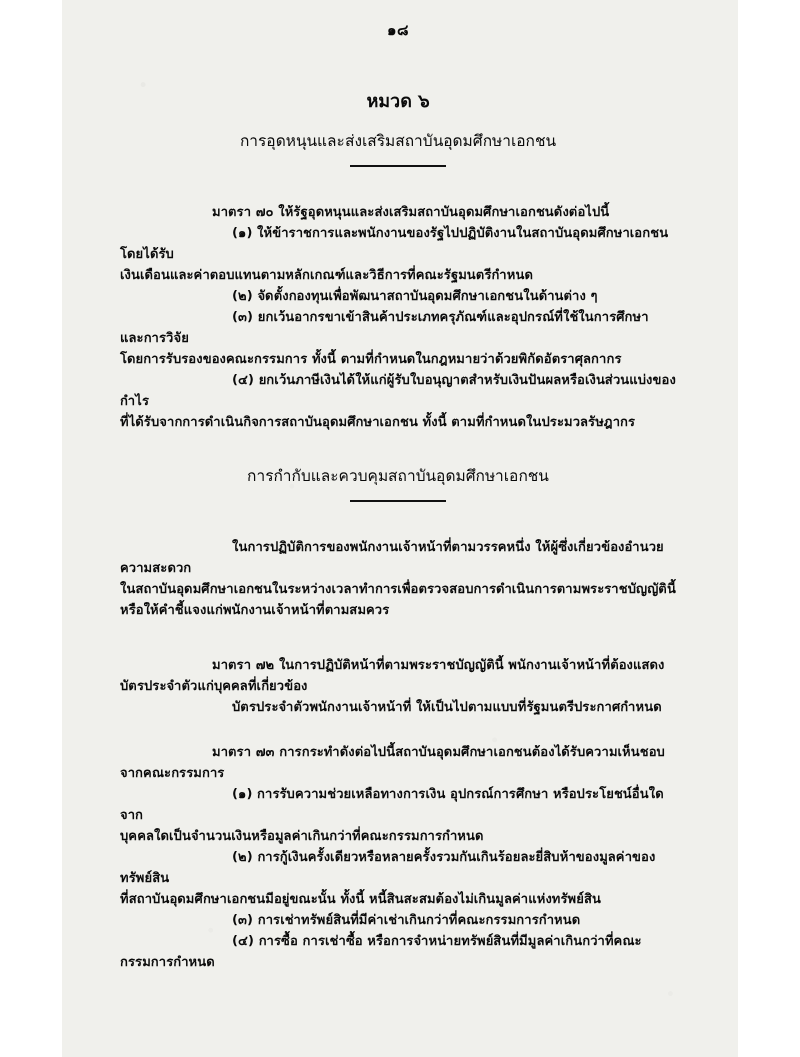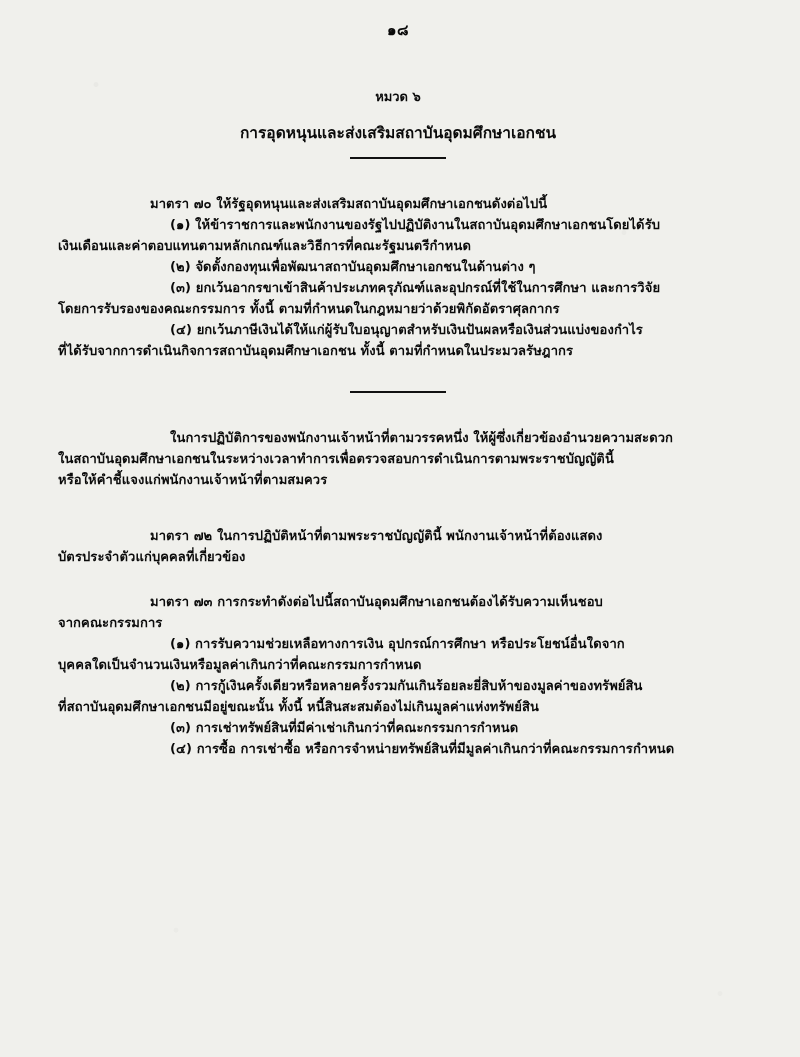--- a/index.html
+++ b/index.html
@@ -5,21 +5,21 @@
   html, body {
     margin: 0;
     padding: 0;
     background: #ffffff;
   }
   body {
     font-family: "DejaVu Sans", sans-serif;
   }
   .page {
     position: relative;
-    width: 800px;
+    width: 676px;
     height: 1057px;
     margin: 0 auto;
     background: #f0f0ec;
     overflow: hidden;
     color: #0a0a0a;
   }
   
   .page::before {
     content: "";
     position: absolute;
@@ -43,27 +43,27 @@
     text-align: center;
     font-size: 15px;
     letter-spacing: 0.5px;
     margin: 0 0 44px 0;
     font-weight: 700;
   }
   .chapter-block {
     text-align: center;
   }
   .chapter-title {
-    font-size: 13px;
+    font-size: 18px;
     font-weight: 700;
     margin: 0 0 13px 0;
   }
   .chapter-subtitle {
     font-size: 15.5px;
-    font-weight: 700;
+    font-weight: 400;
     margin: 0 0 12px 0;
   }
   .rule {
     width: 96px;
     height: 2px;
     background: #111;
     margin: 8px auto 0 auto;
   }
   .body-block {
     margin-top: 34px;
@@ -100,32 +100,34 @@
       <p class="para indent2">(๑) ให้ข้าราชการและพนักงานของรัฐไปปฏิบัติงานในสถาบันอุดมศึกษาเอกชนโดยได้รับ</p>
       <p class="para flush">เงินเดือนและค่าตอบแทนตามหลักเกณฑ์และวิธีการที่คณะรัฐมนตรีกำหนด</p>
       <p class="para indent2">(๒) จัดตั้งกองทุนเพื่อพัฒนาสถาบันอุดมศึกษาเอกชนในด้านต่าง ๆ</p>
       <p class="para indent2">(๓) ยกเว้นอากรขาเข้าสินค้าประเภทครุภัณฑ์และอุปกรณ์ที่ใช้ในการศึกษา และการวิจัย</p>
       <p class="para flush">โดยการรับรองของคณะกรรมการ  ทั้งนี้ ตามที่กำหนดในกฎหมายว่าด้วยพิกัดอัตราศุลกากร</p>
       <p class="para indent2">(๔) ยกเว้นภาษีเงินได้ให้แก่ผู้รับใบอนุญาตสำหรับเงินปันผลหรือเงินส่วนแบ่งของกำไร</p>
       <p class="para flush">ที่ได้รับจากการดำเนินกิจการสถาบันอุดมศึกษาเอกชน  ทั้งนี้ ตามที่กำหนดในประมวลรัษฎากร</p>
     </div>
 
     <div class="chapter-block" style="margin-top:30px">
+      <div class="chapter-subtitle">การกำกับและควบคุมสถาบันอุดมศึกษาเอกชน</div>
       <div class="rule"></div>
     </div>
 
     <div class="body-block">
       <p class="para indent2 gap-m">ในการปฏิบัติการของพนักงานเจ้าหน้าที่ตามวรรคหนึ่ง  ให้ผู้ซึ่งเกี่ยวข้องอำนวยความสะดวก</p>
       <p class="para flush">ในสถาบันอุดมศึกษาเอกชนในระหว่างเวลาทำการเพื่อตรวจสอบการดำเนินการตามพระราชบัญญัตินี้</p>
       <p class="para flush">หรือให้คำชี้แจงแก่พนักงานเจ้าหน้าที่ตามสมควร</p>
     </div>
 
     <div class="body-block" style="">
       <p class="para indent1">มาตรา ๗๒  ในการปฏิบัติหน้าที่ตามพระราชบัญญัตินี้ พนักงานเจ้าหน้าที่ต้องแสดง</p>
       <p class="para flush">บัตรประจำตัวแก่บุคคลที่เกี่ยวข้อง</p>
+      <p class="para indent2">บัตรประจำตัวพนักงานเจ้าหน้าที่ ให้เป็นไปตามแบบที่รัฐมนตรีประกาศกำหนด</p>
     </div>
 
     <div class="body-block" style="margin-top:24px">
       <p class="para indent1">มาตรา ๗๓  การกระทำดังต่อไปนี้สถาบันอุดมศึกษาเอกชนต้องได้รับความเห็นชอบ</p>
       <p class="para flush">จากคณะกรรมการ</p>
       <p class="para indent2">(๑) การรับความช่วยเหลือทางการเงิน อุปกรณ์การศึกษา หรือประโยชน์อื่นใดจาก</p>
       <p class="para flush">บุคคลใดเป็นจำนวนเงินหรือมูลค่าเกินกว่าที่คณะกรรมการกำหนด</p>
       <p class="para indent2">(๒) การกู้เงินครั้งเดียวหรือหลายครั้งรวมกันเกินร้อยละยี่สิบห้าของมูลค่าของทรัพย์สิน</p>
       <p class="para flush">ที่สถาบันอุดมศึกษาเอกชนมีอยู่ขณะนั้น  ทั้งนี้ หนี้สินสะสมต้องไม่เกินมูลค่าแห่งทรัพย์สิน</p>
       <p class="para indent2">(๓) การเช่าทรัพย์สินที่มีค่าเช่าเกินกว่าที่คณะกรรมการกำหนด</p>

